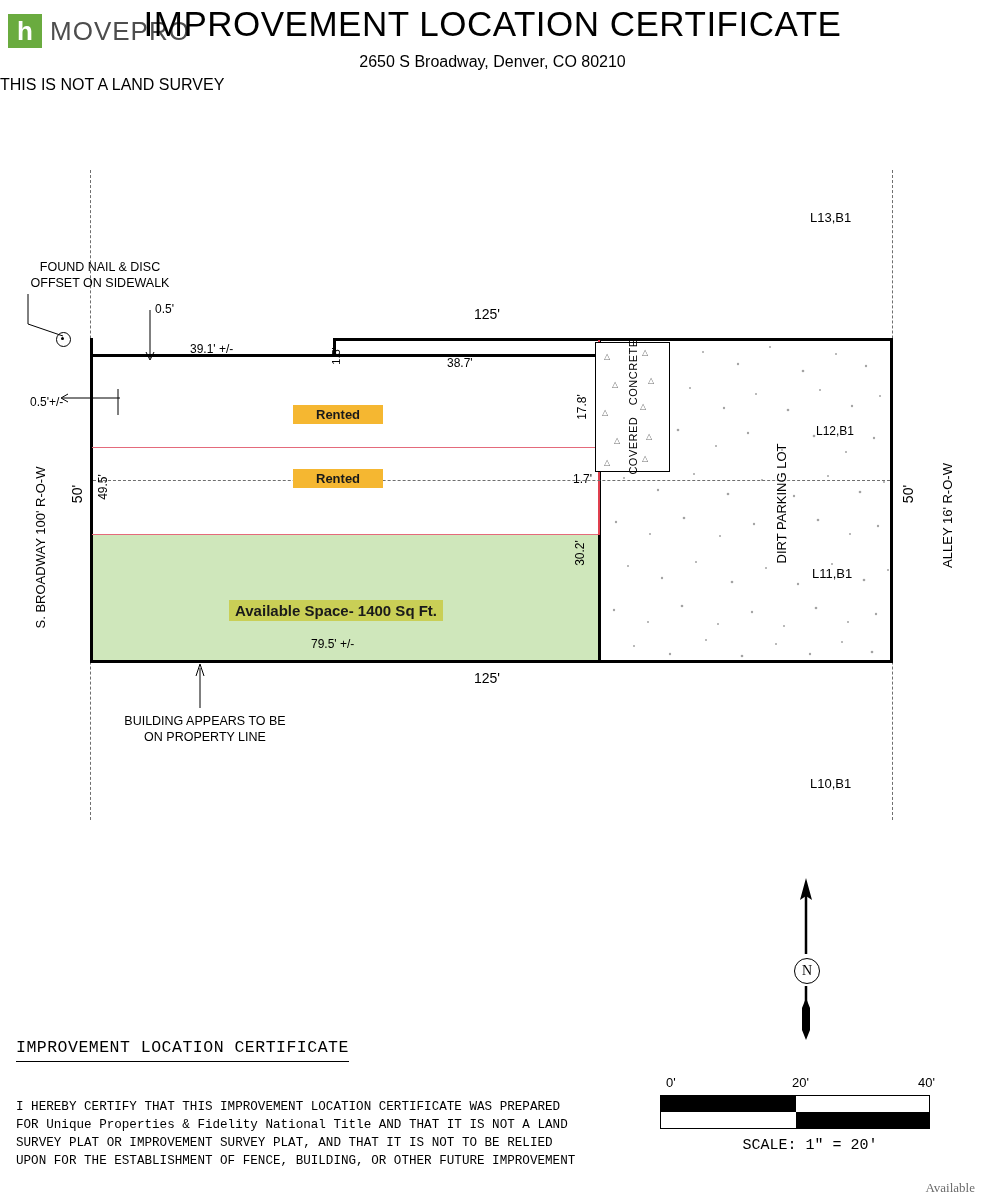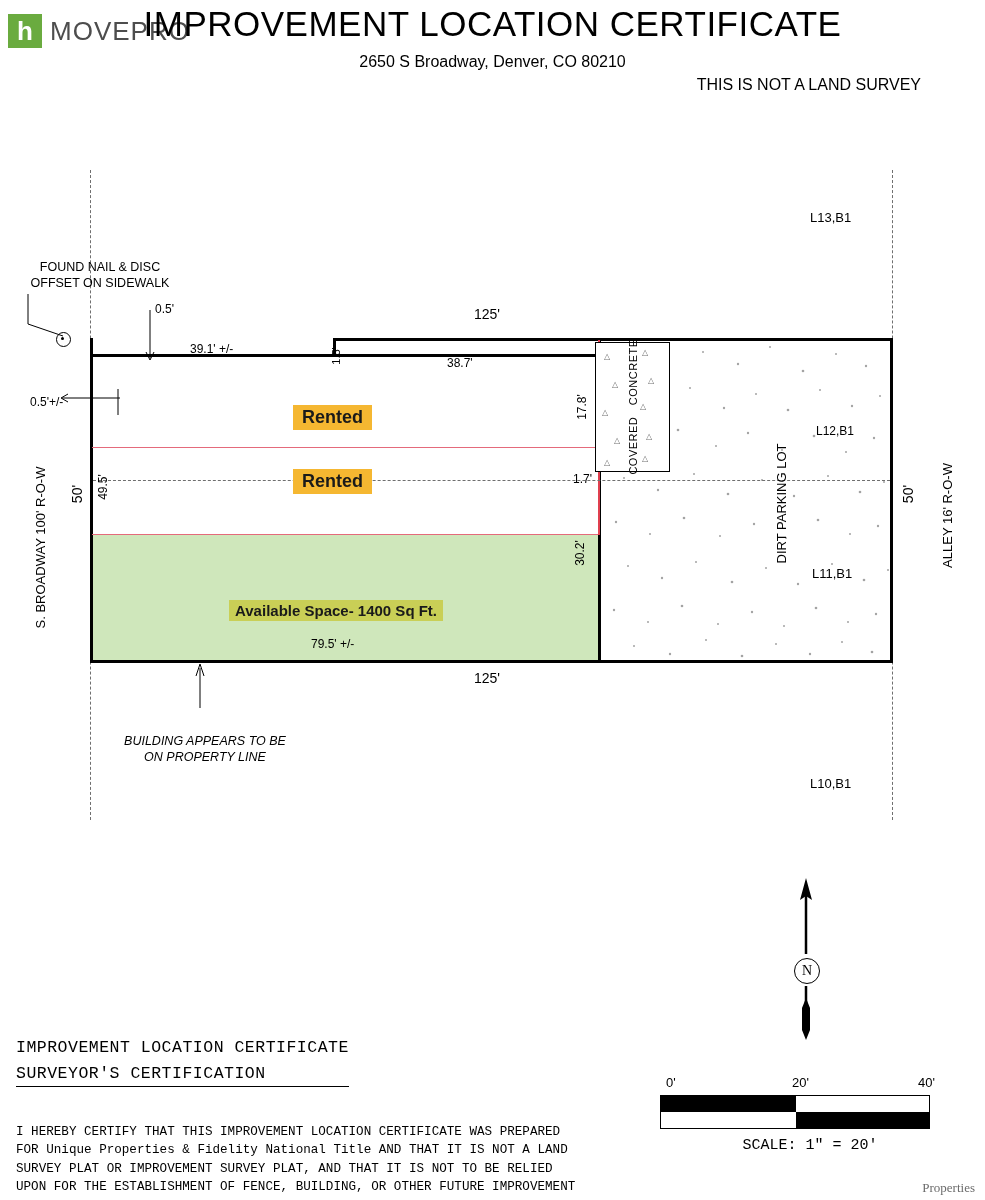--- a/index.html
+++ b/index.html
@@ -26,21 +26,21 @@
     font-weight: 400;
     white-space: nowrap;
   }
   #doc-address {
     left: 0; top: 53px; width: 985px;
     text-align: center;
     font-size: 16px;
   }
   #doc-subtitle {
     left: 0; top: 76px; width: 921px;
-    text-align: right;
+    text-align: left;
     font-size: 16px;
   }
 
   
   #logo-wrap {
     left: 8px; top: 14px;
     display: flex; align-items: center;
   }
   #logo-mark {
     width: 34px; height: 34px;
@@ -130,22 +130,22 @@
   }
 
   
   #center-dash {
     left: 93px; top: 370px; width: 797px;
   }
 
   
   .hl-orange {
     background: #f5b731;
-    padding: 2px 9px;
-    font-size: 18px;
+    padding: 2px 23px;
+    font-size: 13px;
     font-weight: bold;
     color: #1a1a1a;
     white-space: nowrap;
   }
   .hl-green {
     background: #c9cf56;
     padding: 2px 6px;
     font-size: 15px;
     font-weight: bold;
     color: #1a1a1a;
@@ -400,21 +400,21 @@
 
   <div class="abs hl-orange" style="left:293px; top:295px;">Rented</div>
   <div class="abs hl-orange" style="left:293px; top:359px;">Rented</div>
   <div class="abs hl-green" style="left:229px; top:490px;text-align:center;">Available Space- 1400 Sq Ft.</div>
 
 
   <svg class="abs" style="left:190px; top:552px;" width="30" height="48">
     <path d="M10,46 L10,6" stroke="#000" stroke-width="1"></path>
     <path d="M6,14 L10,2 L14,14" stroke="#000" stroke-width="1" fill="none"></path>
   </svg>
-  <div class="abs lbl" style="left:105px; top:624px; width:200px;font-style:italic;">
+  <div class="abs lbl" style="left:105px; top:604px; width:200px;">
     <div>BUILDING APPEARS TO BE</div>
     <div>ON PROPERTY LINE</div>
   </div>
 </div>
 
 <div class="abs" id="north-arrow-wrap">
   <svg width="100" height="190" xmlns="http://www.w3.org/2000/svg">
 
     <path d="M46,8 L40,30 L46,26 L52,30 Z" fill="#000"></path>
     <path d="M46,26 L46,84" stroke="#000" stroke-width="2.5"></path>
@@ -432,18 +432,17 @@
   <div id="scale-bar" style="margin-top:20px;">
     <div class="sb-seg" style="left:0; top:0; width:135px; height:16px;"></div>
     <div class="sb-seg" style="left:135px; top:16px; width:133px; height:16px;"></div>
   </div>
   <div id="scale-text">SCALE:  1"  =  20'</div>
 </div>
 
 <div class="abs" id="cert-block">
   <div id="cert-title">
     <span>IMPROVEMENT  LOCATION  CERTIFICATE</span>
-    <span>SURVEYOR'S  CERTIFICATION</span>
   </div>
   <div id="cert-body">I HEREBY CERTIFY THAT THIS IMPROVEMENT LOCATION CERTIFICATE WAS PREPARED FOR Unique Properties &amp; Fidelity National Title AND THAT IT IS NOT A LAND SURVEY PLAT OR IMPROVEMENT SURVEY PLAT, AND THAT IT IS NOT TO BE RELIED UPON FOR THE ESTABLISHMENT OF FENCE, BUILDING, OR OTHER FUTURE IMPROVEMENT</div>
 </div>
 
-<div class="abs" id="watermark">Properties</div>
+<div class="abs" id="watermark">Available</div>
 
 </body></html>

